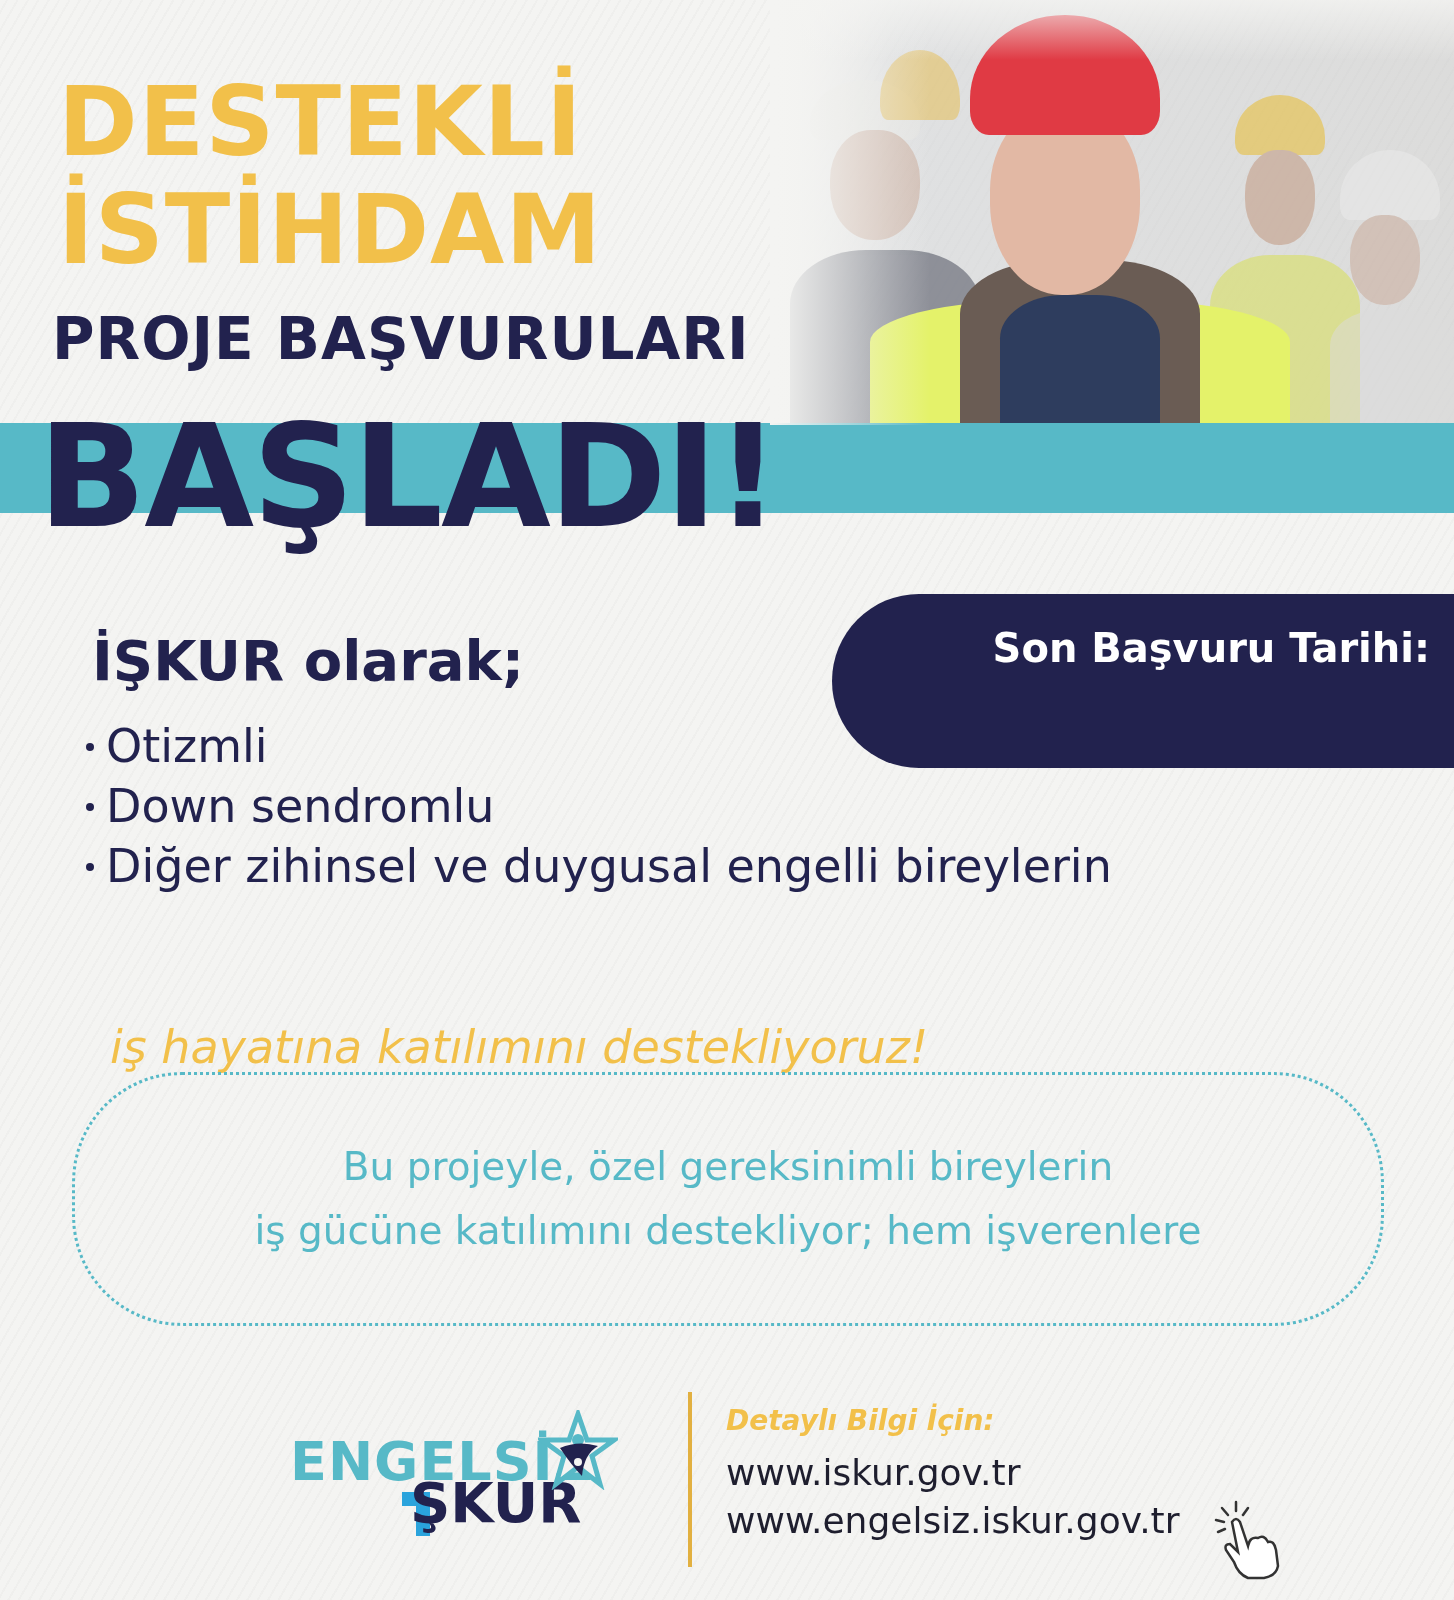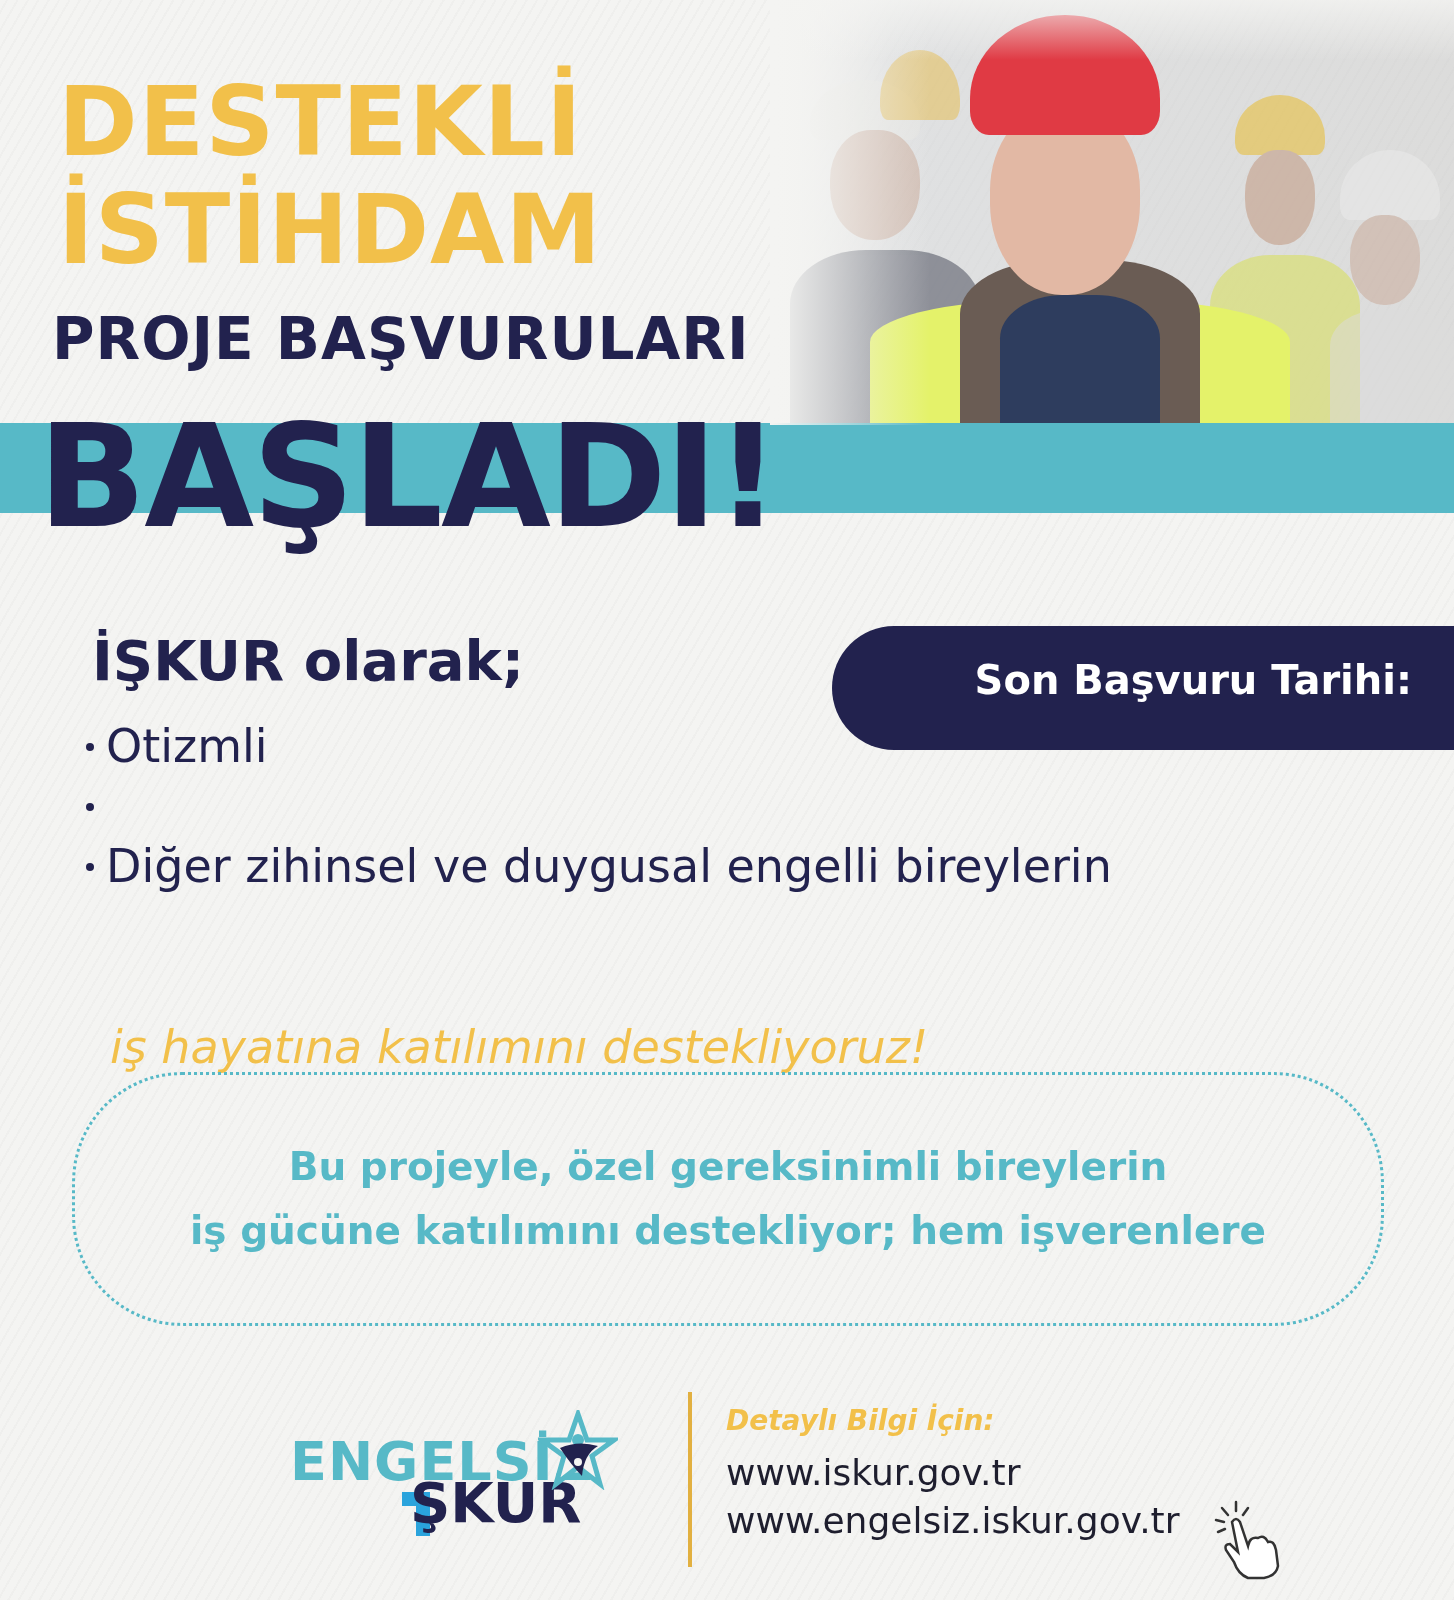--- a/index.html
+++ b/index.html
@@ -33,39 +33,39 @@
     font-family: "DejaVu Sans", sans-serif; letter-spacing: 1px;
   }
   .teal-band { left: 0; top: 423px; width: 1454px; height: 90px; background: #57b9c7; }
   .h-basladi {
     left: 38px; top: 402px; color: #22224e; font-weight: 900; font-size: 142px; line-height: 150px;
     font-family: "DejaVu Sans", sans-serif; letter-spacing: -2px;
   }
 
   
   .deadline {
-    left: 832px; top: 626px; width: 622px; height: 124px; background: #22224e;
-    border-radius: 87px 0 0 87px; box-sizing: border-box; padding: 26px 42px 0 0; text-align: right;
+    left: 832px; top: 594px; width: 622px; height: 174px; background: #22224e;
+    border-radius: 87px 0 0 87px; box-sizing: border-box; padding: 26px 24px 0 0; text-align: right;
   }
   .deadline div { color: #fff; font-weight: 900; font-size: 40px; line-height: 56px; font-family: "DejaVu Sans", sans-serif; }
 
   
   .iskur-olarak { left: 92px; top: 628px; color: #22224e; font-weight: 900; font-size: 56px; font-family: "DejaVu Sans", sans-serif; }
   .list { left: 84px; top: 716px; margin: 0; padding: 0; list-style: none; }
   .list li { color: #22224e; font-size: 46px; line-height: 60px; font-family: "DejaVu Sans", sans-serif; }
   .list li .dot { display:inline-block; width:8px; height:8px; border-radius:50%; background:#22224e; vertical-align: middle; margin: 0 12px 6px 2px; }
   .italic-yellow { left: 110px; top: 972px; color: #f2c04a; font-style: italic; font-size: 46px; font-family: "DejaVu Sans", sans-serif; margin-top: 48px; }
 
   
   .dotted-box {
     left: 72px; top: 1072px; width: 1312px; height: 254px; box-sizing: border-box;
     border: 3px dotted #57b9c7; border-radius: 110px;
     display: flex; flex-direction: column; align-items: center; justify-content: center;
   }
-  .dotted-box div { color: #57b9c7; font-weight: 700; font-size: 39px; line-height: 64px; font-family: "DejaVu Sans", sans-serif; text-align:center; }
+  .dotted-box div { color: #57b9c7; font-weight: 400; font-size: 39px; line-height: 64px; font-family: "DejaVu Sans", sans-serif; text-align:center; }
 
   
   .logo { left: 290px; top: 1400px; width: 360px; height: 140px; }
   .logo-top { position:absolute; left:0; top:30px; color:#57b9c7; font-weight:900; font-size:54px; font-family:"DejaVu Sans", sans-serif; letter-spacing:1px; }
   .logo-bottom { position:absolute; left:120px; top:70px; color:#22224e; font-weight:900; font-size:56px; font-family:"DejaVu Sans", sans-serif; }
   .logo-hook { position:absolute; left:112px; top:92px; width:28px; height:44px; border-top: 14px solid #2aa3dc; border-right: 14px solid #2aa3dc; box-sizing: border-box; }
   .logo-star { position:absolute; left:248px; top:10px; width:80px; height:80px; }
   .divider { left: 688px; top: 1392px; width: 4px; height: 175px; background: #e2b040; }
   .detay { left: 726px; top: 1404px; color: #f2c04a; font-weight: 900; font-style: italic; font-size: 28px; font-family: "DejaVu Sans", sans-serif; }
   .url { color: #1e1e2e; font-size: 36px; font-family: "DejaVu Sans", sans-serif; left: 726px; }
@@ -112,21 +112,21 @@
 <div class="abs teal-band"></div>
 <div class="abs h-basladi">BAŞLADI!</div>
 
 <div class="abs deadline">
   <div>Son Başvuru Tarihi:</div>
 </div>
 
 <div class="abs iskur-olarak">İŞKUR olarak;</div>
 <ul class="abs list">
   <li><span class="dot"></span><span>Otizmli</span></li>
-  <li><span class="dot"></span></li>
+  <li><span class="dot"></span><span>Down sendromlu</span></li>
   <li><span class="dot"></span><span>Diğer zihinsel ve duygusal engelli bireylerin</span></li>
 </ul>
 <div class="abs italic-yellow">iş hayatına katılımını destekliyoruz!</div>
 
 <div class="abs dotted-box">
   <div>Bu projeyle, özel gereksinimli bireylerin</div>
   <div>iş gücüne katılımını destekliyor; hem işverenlere</div>
 </div>
 
 <div class="abs logo">

